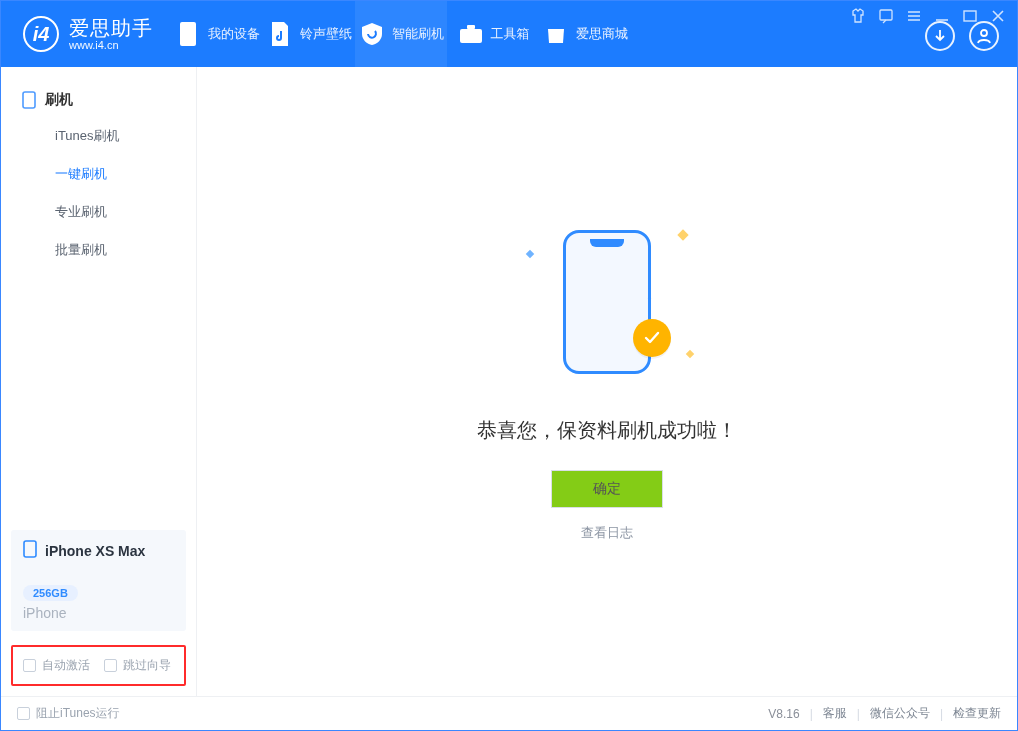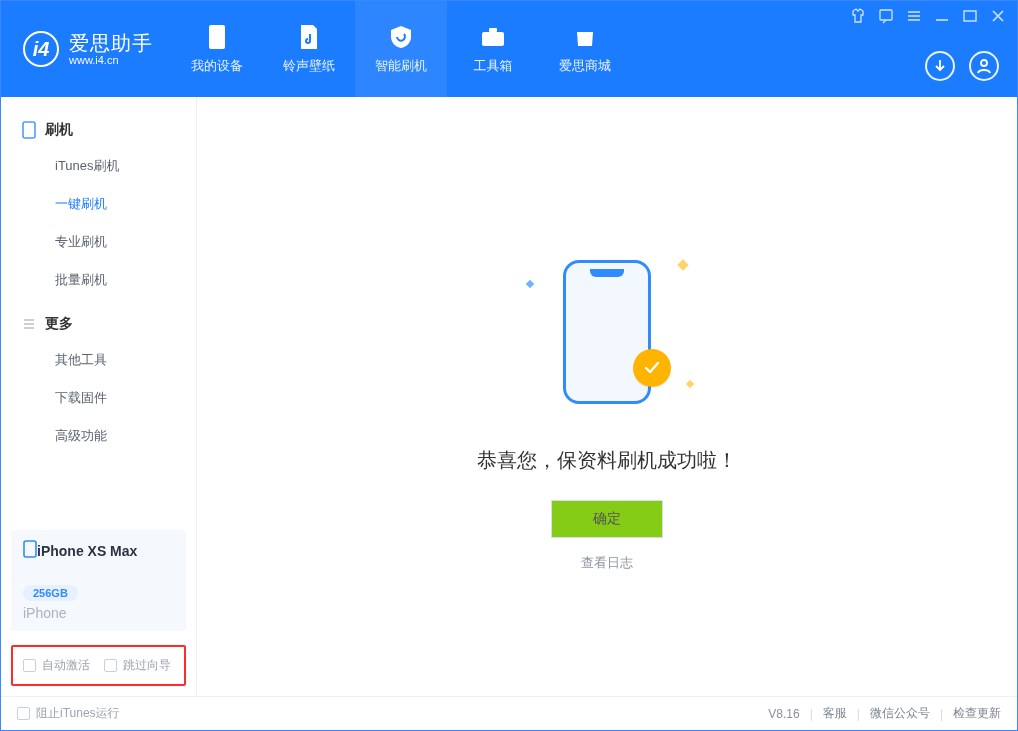--- a/index.html
+++ b/index.html
@@ -1,25 +1,25 @@
 <!DOCTYPE html>
 <html><head>
 <meta charset="utf-8">
 <style>
   * { box-sizing: border-box; margin: 0; padding: 0; font-family: "Microsoft YaHei", "PingFang SC", sans-serif; }
   body { background: #eef2f7; display: flex; align-items: flex-start; justify-content: center; }
   .window { width: 1018px; height: 731px; border: 1px solid #3a87ff; background: #fff; position: relative; display: flex; flex-direction: column; }
-  .header { height: 96px; background: linear-gradient(180deg,#1c7cff 0%, #1c7cff 100%); display: flex; align-items: stretch; color: #fff; position: relative; }
+  .header { height: 66px; background: linear-gradient(180deg,#1c7cff 0%, #1c7cff 100%); display: flex; align-items: stretch; color: #fff; position: relative; }
   .brand { display: flex; align-items: center; padding: 0 18px 0 22px; gap: 10px; }
   .brand-logo { width: 36px; height: 36px; border: 2.5px solid #fff; border-radius: 50%; display:flex; align-items:center; justify-content:center; font-weight: bold; font-size: 20px; font-style: italic; }
   .brand-text { line-height: 1.1; }
   .brand-text .zh { font-size: 20px; font-weight: 500; letter-spacing: 1px;}
   .brand-text .en { font-size: 11px; opacity: .95; }
   .nav { display: flex; }
-  .nav-item { width: 92px; display:flex; flex-direction:column; align-items:center; justify-content:center; gap:6px; cursor:pointer; font-size:13px; color:#e8f1ff; position:relative; }
+  .nav-item { width: 92px; display:flex; flex-direction:row; align-items:center; justify-content:center; gap:6px; cursor:pointer; font-size:13px; color:#e8f1ff; position:relative; }
   .nav-item.active { background: rgba(255,255,255,.08);}
   .nav-item .icon { width:28px; height:28px; display:flex; align-items:center; justify-content:center;}
   .nav-item svg { fill:#fff; }
   .top-right { position:absolute; top:6px; right:10px; display:flex; gap:10px; align-items:center; color:#cfe3ff; }
   .top-right .tctl { width:18px; height:18px; display:flex; align-items:center; justify-content:center; cursor:pointer; }
   .top-right svg { stroke:#cfe3ff; fill:none; }
   .header .circ-btns { position:absolute; bottom:16px; right:18px; display:flex; gap:14px; }
   .circ-btn { width:30px; height:30px; border:2px solid rgba(255,255,255,.9); border-radius:50%; display:flex; align-items:center; justify-content:center; cursor:pointer;}
   .circ-btn svg { stroke:#fff; fill:none;}
   
@@ -28,21 +28,21 @@
   .side-group { padding: 0 0 8px 0;}
   .side-head { display:flex; align-items:center; gap:8px; padding:8px 20px; font-size:14px; color:#333; font-weight:600;}
   .side-head .hicon { width:16px; height:16px; color:#4e9bff; display:flex; align-items:center; justify-content:center;}
   .side-head .hicon.gray { color:#b9c1cd;}
   .side-item { padding:10px 20px 10px 54px; font-size:13px; color:#5a6370; cursor:pointer;}
   .side-item.active { color:#1c7cff; }
   .side-spacer { flex:1; }
   .status-card { margin:6px 10px; background:#f5f8fc; border-radius:3px; padding:10px 12px; display:flex; align-items:center; gap:10px; font-size:13px; color:#333; font-weight:600;}
   .status-dot { width:18px; height:18px; }
   .device-card { margin:6px 10px 8px 10px; background:#f5f8fc; border-radius:3px; padding:10px 12px;}
-  .device-card .dname { font-size:14px; font-weight:700; color:#2b3440; display:flex; align-items:center; }
+  .device-card .dname { font-size:14px; font-weight:700; color:#2b3440; display:flex; align-items:center; gap:8px;}
   .device-card .chip { display:inline-block; margin-top:24px; padding:2px 10px; border-radius:10px; background:#e7f0ff; color:#2f8bff; font-size:11px; font-weight:600;}
   .device-card .dtype { margin-top:4px; font-size:14px; color:#aab3bf;}
   .highlight-box { margin:6px 10px 10px 10px; border:2px solid #ff2b2b; border-radius:2px; padding:10px 10px; display:flex; gap:14px; align-items:flex-start;}
   .chk { display:flex; align-items:center; gap:6px; font-size:12px; color:#9aa3af; cursor:pointer;}
   .chk .box { width:13px; height:13px; border:1px solid #c8d0db; border-radius:2px; background:#fff;}
   
   .main { flex:1; position:relative; display:flex; flex-direction:column; align-items:center; justify-content:flex-start; }
   .illus { margin-top:150px; position:relative; width:220px; height:170px; display:flex; align-items:center; justify-content:center;}
   .phone { width:88px; height:144px; border:3px solid #2f8bff; border-radius:16px; background:#f3f8ff; position:relative;}
   .phone::before{ content:""; position:absolute; top:6px; left:50%; transform:translateX(-50%); width:34px; height:8px; background:#2f8bff; border-radius:0 0 6px 6px;}
@@ -177,33 +177,20 @@
                 <rect x="1" y="1" width="12" height="16" rx="2" fill="none" stroke="#4e9bff" stroke-width="1.6"></rect>
               </svg>
             </span>
           <span>刷机</span>
         </div>
         <div class="side-item">iTunes刷机</div>
         <div class="side-item active">一键刷机</div>
         <div class="side-item">专业刷机</div>
         <div class="side-item">批量刷机</div>
       </div>
-      <div class="side-group">
-        <div class="side-head">
-          <span class="hicon gray">
-              <svg width="14" height="14" viewBox="0 0 14 14">
-                <path d="M2 3h10M2 7h10M2 11h10" stroke="#b9c1cd" stroke-width="1.6"></path>
-              </svg>
-            </span>
-          <span>更多</span>
-        </div>
-        <div class="side-item">其他工具</div>
-        <div class="side-item">下载固件</div>
-        <div class="side-item">高级功能</div>
-      </div>
       <div class="side-spacer"></div>
       <div class="device-card">
         <div class="dname">
           <span><svg width="14" height="18" viewBox="0 0 14 18">
                 <rect x="1" y="1" width="12" height="16" rx="2" fill="none" stroke="#2f8bff" stroke-width="1.6"></rect>
               </svg></span>
           <span>iPhone XS Max</span>
         </div>
         <span class="chip">256GB</span>
         <div class="dtype">iPhone</div>

